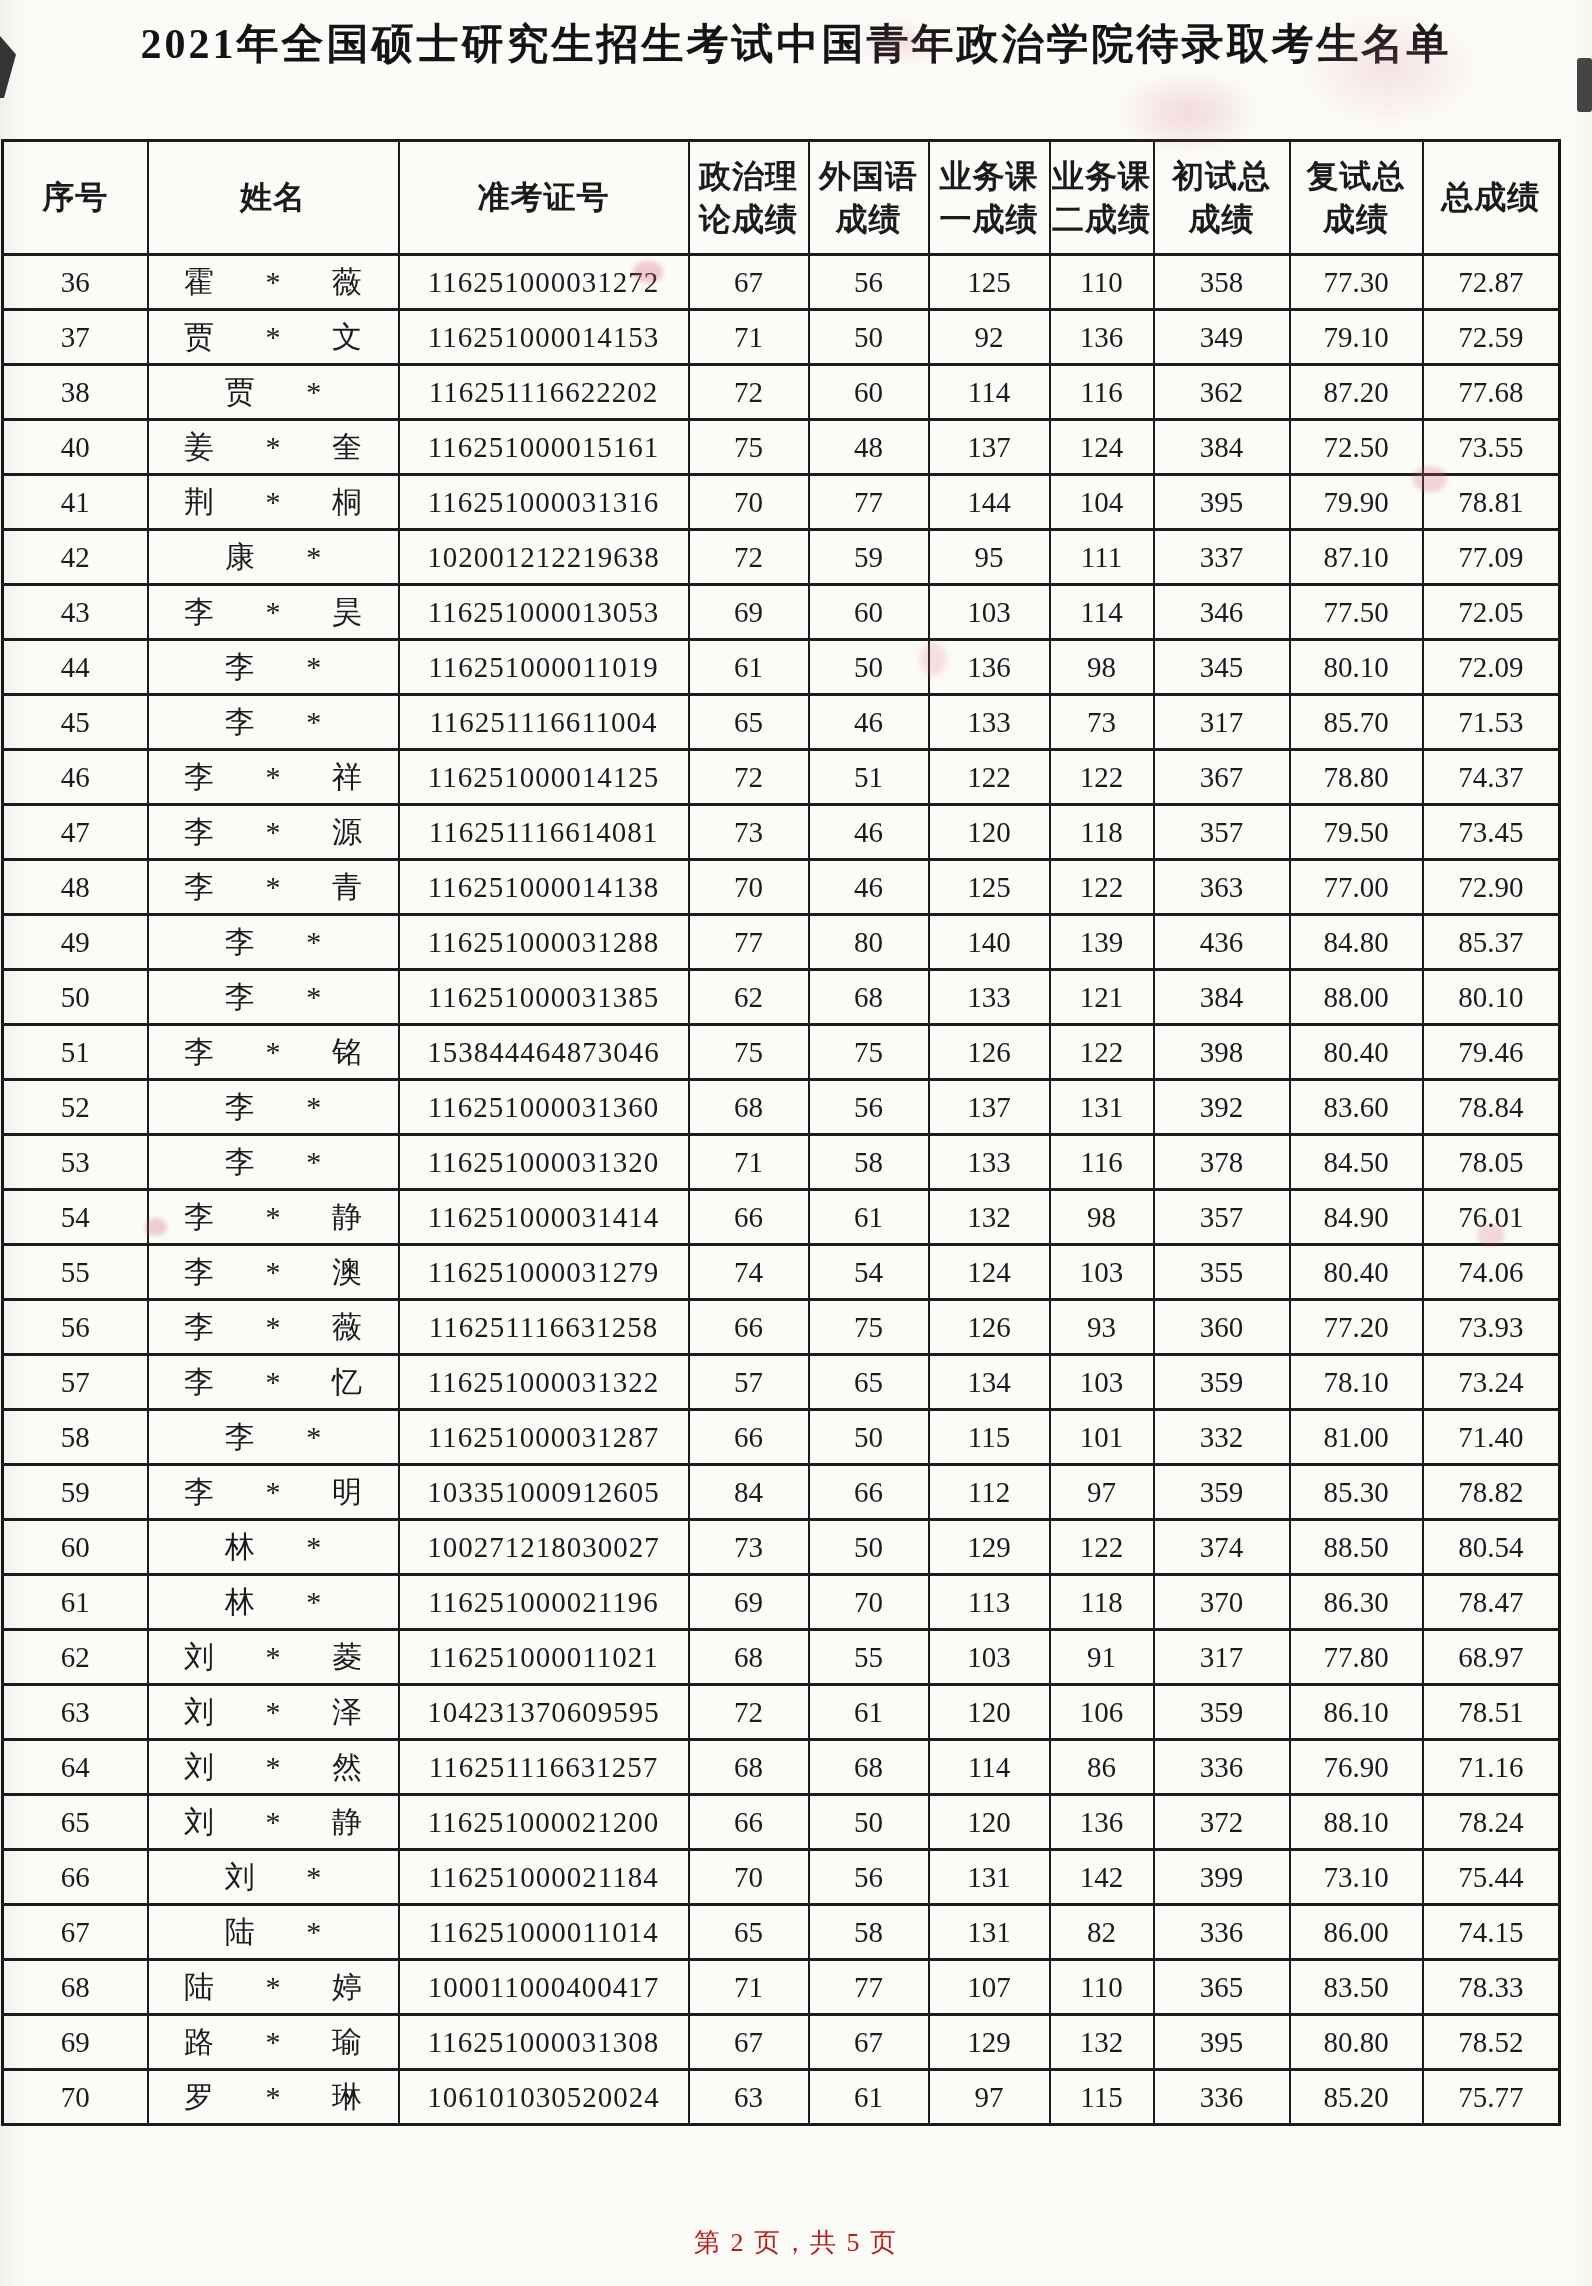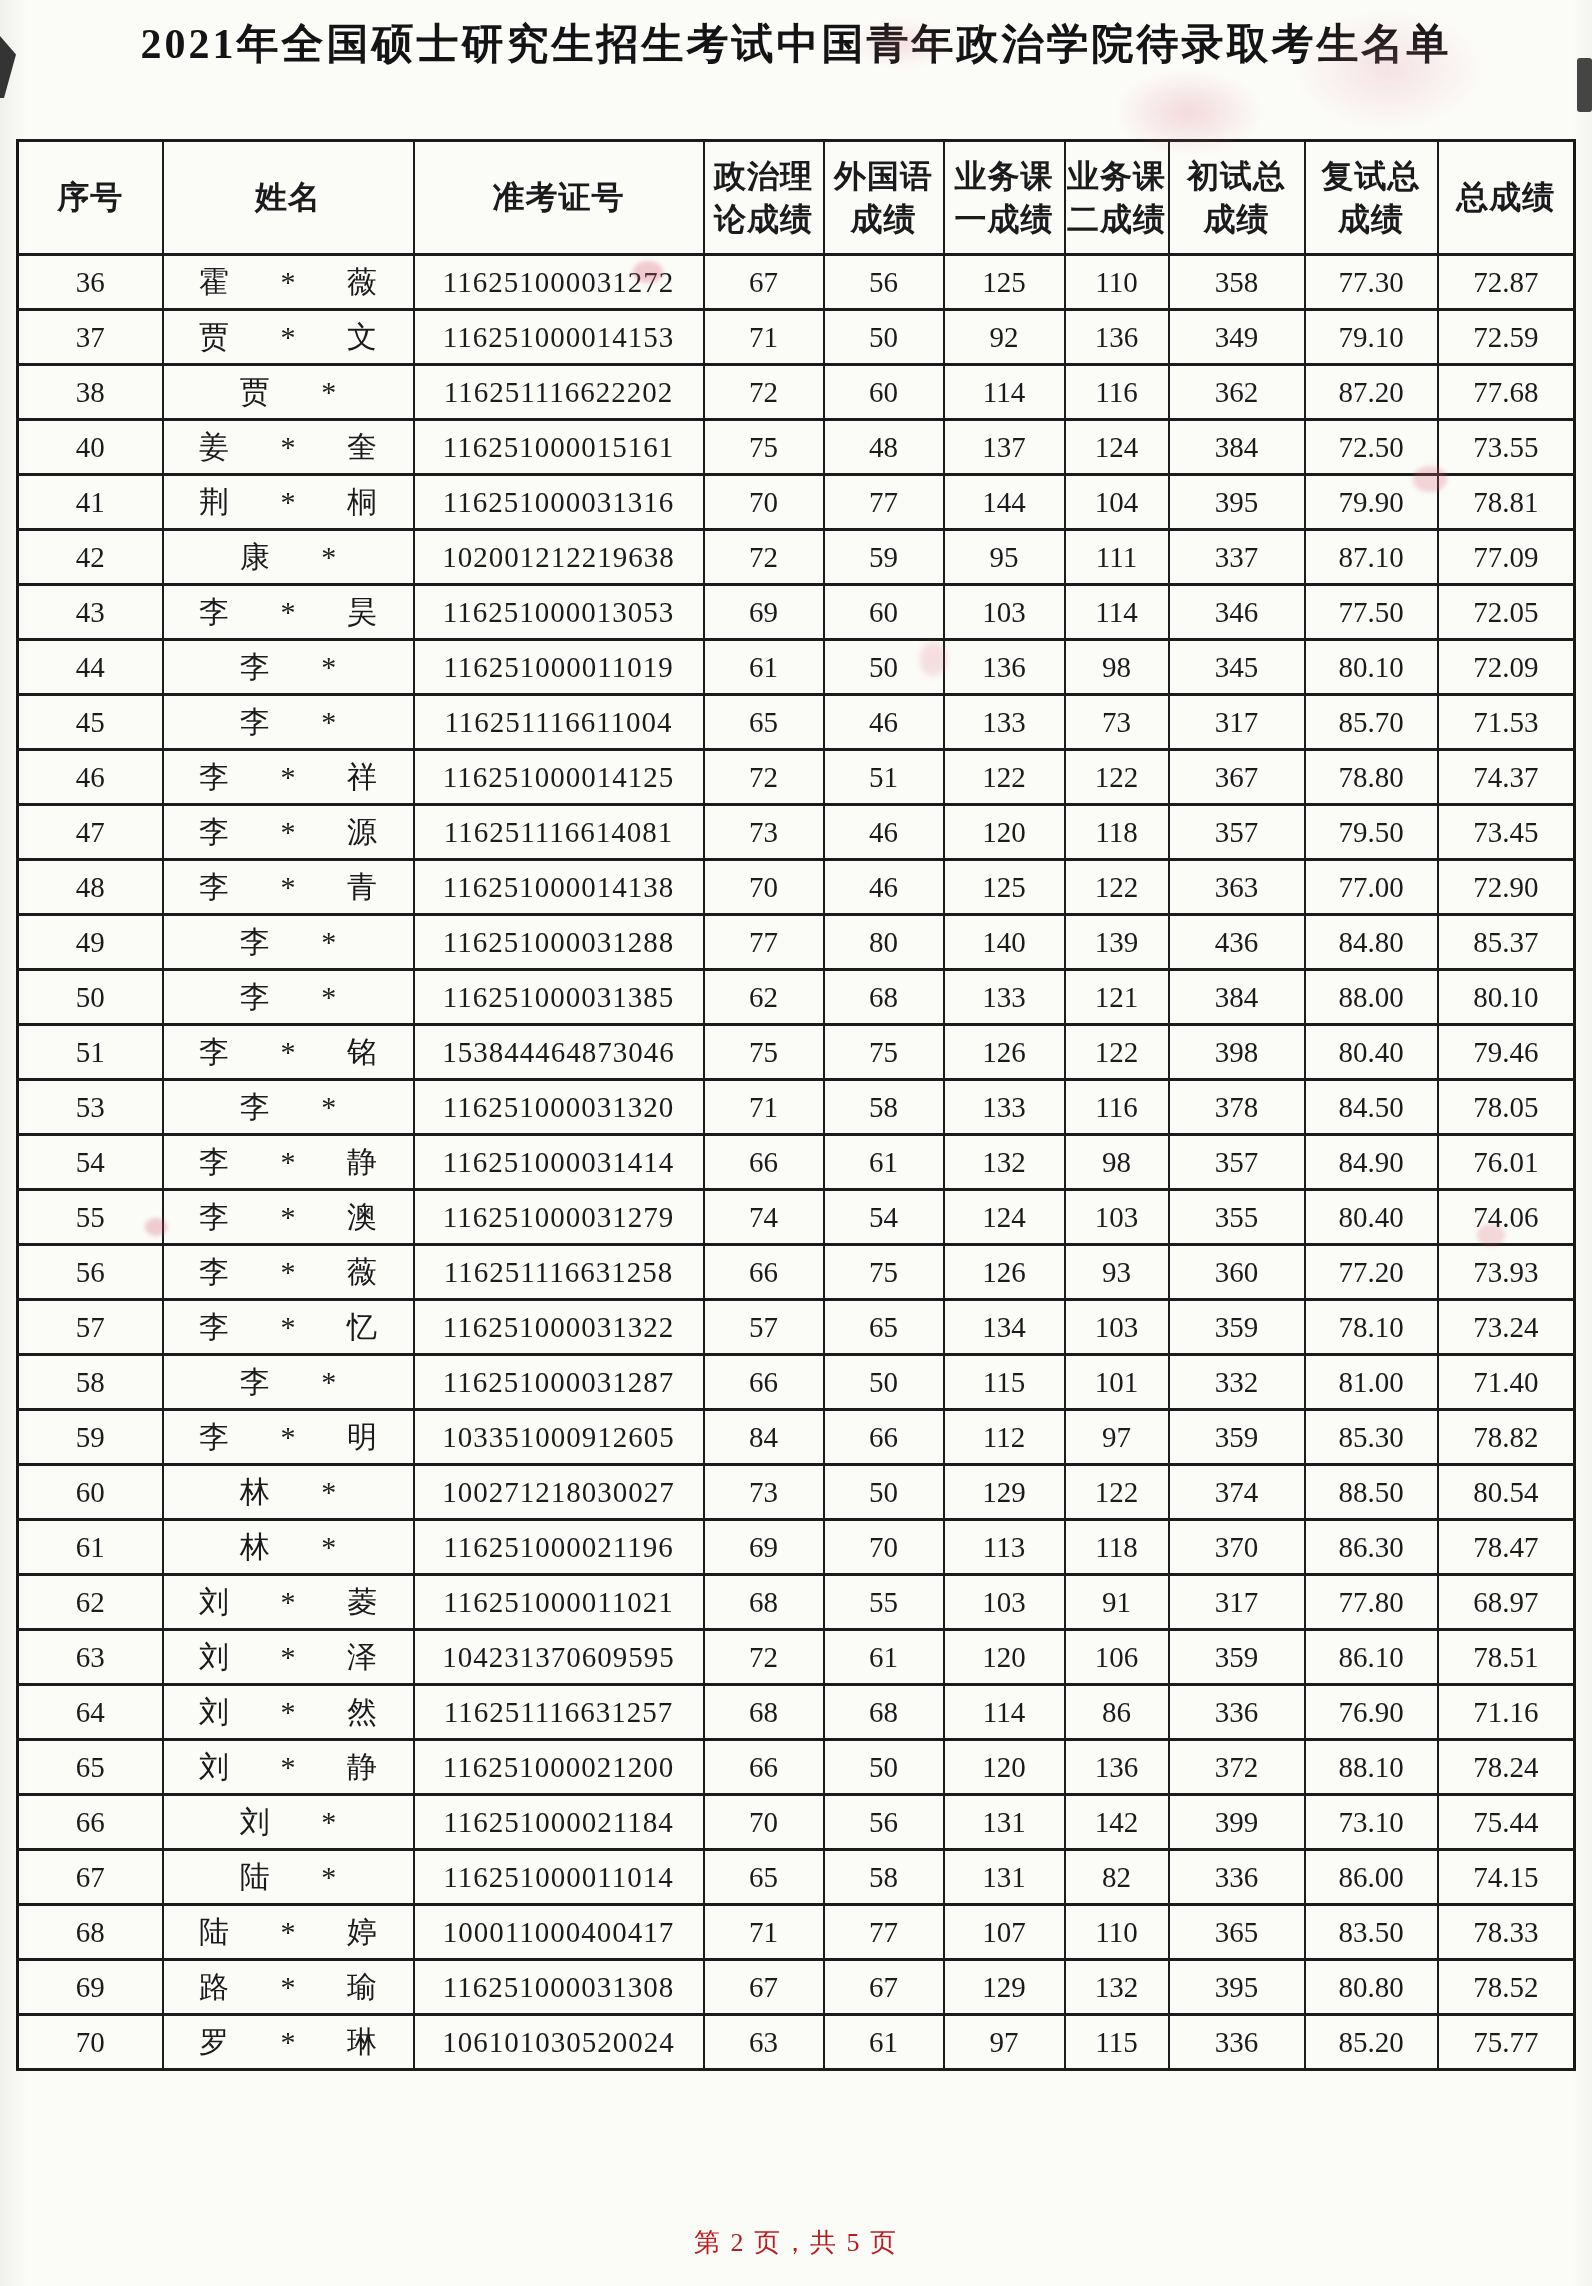--- a/index.html
+++ b/index.html
@@ -14,21 +14,21 @@
     content:"";position:absolute;inset:0;pointer-events:none;
     background:linear-gradient(90deg,rgba(0,0,0,.045),rgba(0,0,0,0) 28px),
                linear-gradient(270deg,rgba(0,0,0,.03),rgba(0,0,0,0) 22px);
   }
   .title{
     position:absolute;top:16px;left:0;width:1592px;
     text-align:center;font-size:42px;font-weight:600;letter-spacing:3px;
     color:#141416;
   }
   table.scores{
-    position:absolute;left:16px;top:139px;width:1559px;
+    position:absolute;left:1px;top:139px;width:1559px;
     border-collapse:collapse;table-layout:fixed;
     background:transparent;
   }
   table.scores th,table.scores td{
     border:2px solid #1c1c1e;
     border-top-width:3px;border-bottom-width:3px;
     padding:0;text-align:center;vertical-align:middle;
     color:#1b1b1d;
   }
   table.scores{border:3px solid #161617;}
@@ -301,20 +301,32 @@
     <td class="c-ticket">153844464873046</td>
     <td>75</td>
     <td>75</td>
     <td>126</td>
     <td>122</td>
     <td>398</td>
     <td>80.40</td>
     <td>79.46</td>
   </tr>
         <tr>
+    <td class="c-index">52</td>
+    <td class="c-name">李 *</td>
+    <td class="c-ticket">116251000031360</td>
+    <td>68</td>
+    <td>56</td>
+    <td>137</td>
+    <td>131</td>
+    <td>392</td>
+    <td>83.60</td>
+    <td>78.84</td>
+  </tr>
+        <tr>
     <td class="c-index">53</td>
     <td class="c-name">李 *</td>
     <td class="c-ticket">116251000031320</td>
     <td>71</td>
     <td>58</td>
     <td>133</td>
     <td>116</td>
     <td>378</td>
     <td>84.50</td>
     <td>78.05</td>

